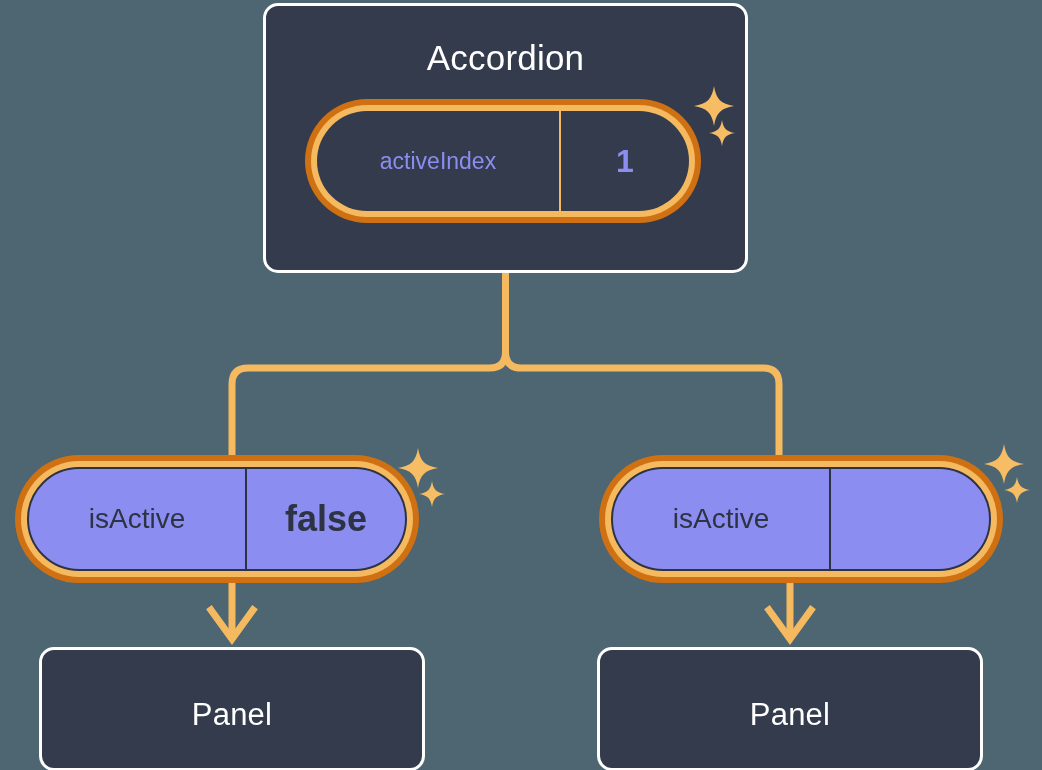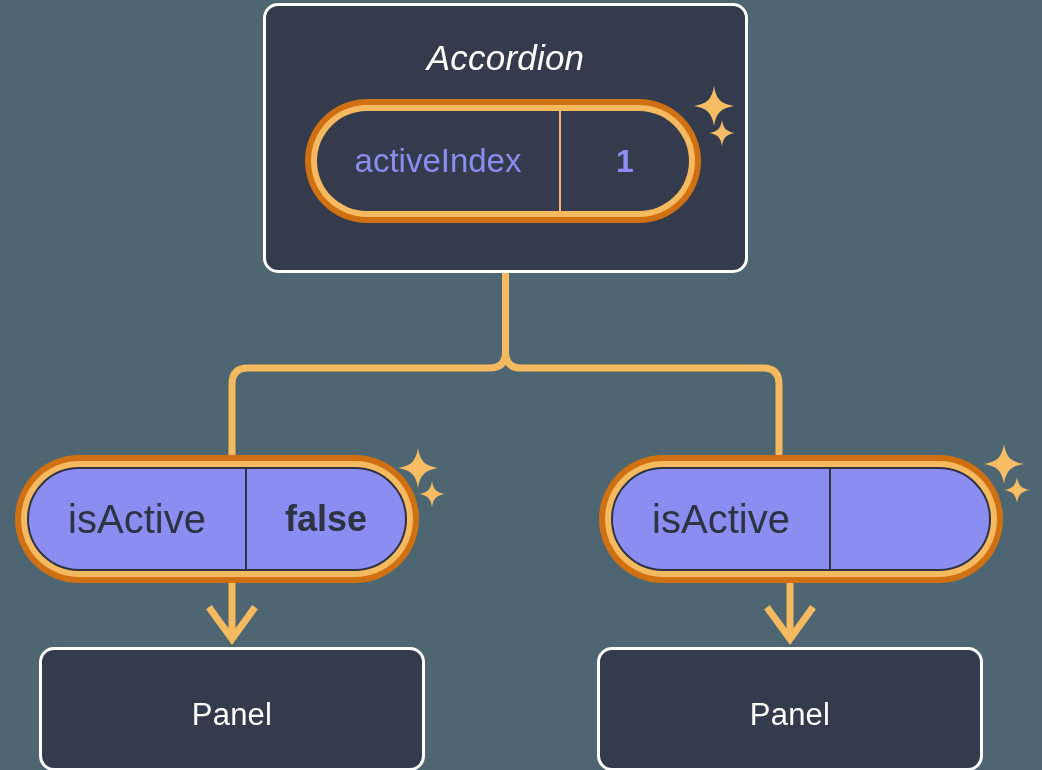--- a/index.html
+++ b/index.html
@@ -54,21 +54,20 @@
 
   
   #accordion-box {
     left: 263px;
     top: 3px;
     width: 485px;
     height: 270px;
   }
   #accordion-box .box-title {
     margin-top: 32px;
-    font-style: italic;
   }
 
   
   .panel-box {
     width: 386px;
     height: 124px;
     top: 647px;
     display: flex;
     align-items: center;
     justify-content: center;
@@ -114,21 +113,21 @@
     top: 99px;
     width: 396px;
     height: 124px;
   }
   #pill-active-index .pill-inner {
     background: #343b4c;
   }
   #pill-active-index .pill-key {
     width: 244px;
     color: #8b8ef0;
-    font-size: 33px;
+    font-size: 23px;
     font-weight: 400;
     border-right: 2px solid #f5b95f;
   }
   #pill-active-index .pill-val {
     flex: 1;
     color: #8b8ef0;
     font-size: 32px;
     font-weight: 700;
   }
 
@@ -137,21 +136,21 @@
     top: 455px;
     width: 404px;
     height: 128px;
   }
   .pill-purple .pill-inner {
     background: #8b8ef0;
     border: 2px solid #2d3343;
   }
   .pill-purple .pill-key {
     color: #2d3343;
-    font-size: 40px;
+    font-size: 28px;
     font-weight: 400;
     border-right: 2px solid #2d3343;
   }
   .pill-purple .pill-val {
     flex: 1;
     color: #2d3343;
     font-size: 36px;
     font-weight: 700;
   }
   #pill-isactive-left  { left: 15px; }

